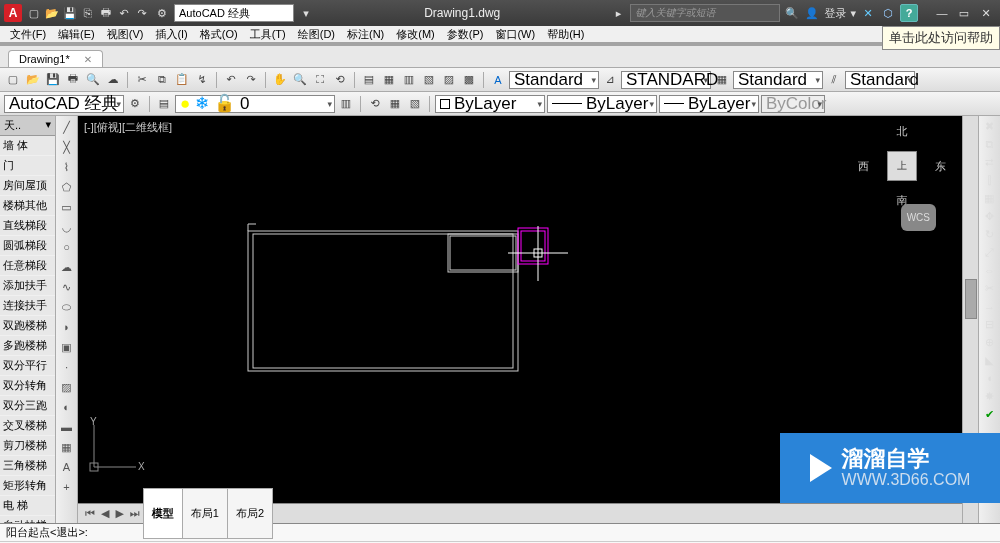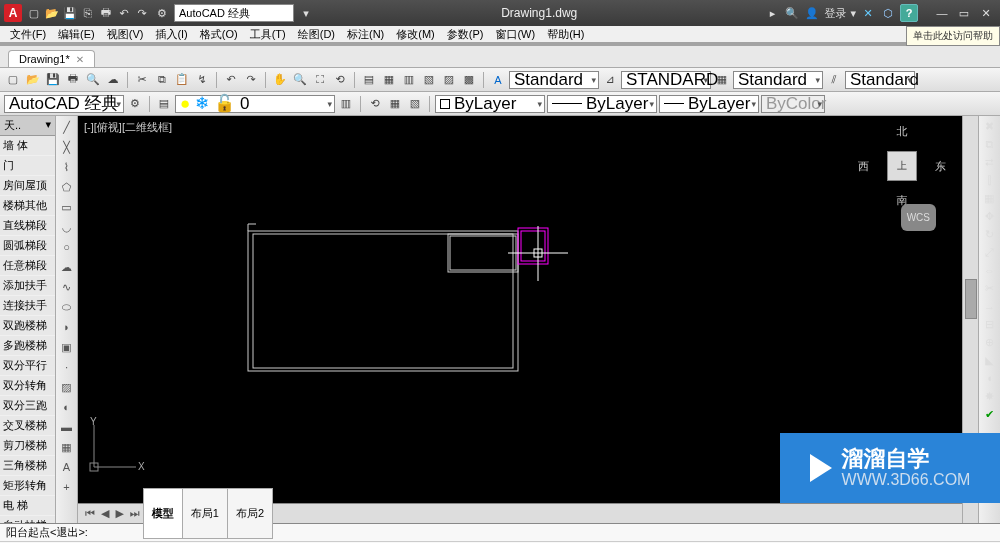--- a/index.html
+++ b/index.html
@@ -12,29 +12,29 @@
 .qat .ico, .ico { width: 16px; height: 16px; display: inline-flex; align-items: center; justify-content: center; font-size: 11px; color: #ddd; border: 1px solid transparent; }
 .ws-sel { height: 18px; width: 120px; background: #fff; color: #000; font-size: 11px; display: flex; align-items: center; padding: 0 4px; border: 1px solid #888; }
 .title-center { flex: 1; text-align: center; color: #eee; font-size: 12px; }
 .search-box { width: 150px; height: 18px; background: #555; border: 1px solid #777; color: #999; padding: 0 4px; font-style: italic; font-size: 10px; display: flex; align-items: center; }
 .login { display: flex; align-items: center; gap: 4px; color: #ddd; }
 .win-btns { display: flex; gap: 2px; margin-left: 10px; }
 .win-btns .ico { width: 20px; }
 .help-ico { width: 18px; height: 18px; border: 1px solid #6bb; background: #4a9; color: #fff; border-radius: 2px; display: flex; align-items: center; justify-content: center; font-weight: bold; }
 
 
-.tooltip { position: absolute; right: 0; top: 26px; background: #fffde8; border: 1px solid #888; color: #333; padding: 2px 6px; font-size: 10px; z-index: 100; }
+.tooltip { position: absolute; right: 0; top: 26px; background: #fffde8; border: 1px solid #888; color: #333; padding: 2px 6px; font-size: 13px; z-index: 100; }
 
 
 .menubar { height: 20px; background: #f0f0f0; display: flex; align-items: center; padding: 0 4px; color: #000; border-bottom: 4px solid #a3a3a3; }
 .menubar span { padding: 0 6px; cursor: default; }
 
 
 .doctabs { height: 22px; background: #e8e8e8; border-bottom: 1px solid #aaa; display: flex; align-items: flex-end; padding: 0 8px; }
-.doctab { background: #fff; border: 1px solid #aaa; border-bottom: none; padding: 2px 10px; border-radius: 4px 4px 0 0; color: #000; display: flex; align-items: center; gap: 6px; }
+.doctab { background: #fff; border: 1px solid #aaa; border-bottom: none; padding: 2px 10px; border-radius: 4px 4px 0 0; color: #000; display: flex; align-items: center; gap: 14px; }
 .doctab .x { color: #888; font-size: 10px; }
 
 
 .tb-row { height: 24px; background: linear-gradient(#f5f5f5,#dedede); border-bottom: 1px solid #aaa; display: flex; align-items: center; padding: 0 4px; gap: 2px; }
 .tb-row .ico { border: 1px solid transparent; color: #444; width: 18px; height: 18px; }
 .sep { width: 1px; height: 16px; background: #aaa; margin: 0 3px; }
 .dd { height: 18px; background: #fff; border: 1px solid #888; color: #000; font-size: 17px; display: flex; align-items: center; padding: 0 4px; position: relative; }
 .dd::after { content: "▾"; position: absolute; right: 2px; font-size: 9px; color: #555; }
 .dd.disabled { background: #eee; color: #999; }
 
@@ -92,20 +92,21 @@
     <span class="ico">⎘</span>
     <span class="ico">🖶</span>
     <span class="ico">↶</span>
     <span class="ico">↷</span>
   </div>
   <span class="ico">⚙</span>
   <div class="ws-sel">AutoCAD 经典</div>
   <span class="ico">▾</span>
   <div class="title-center">Drawing1.dwg</div>
   <span class="ico">▸</span>
+  <div class="search-box">键入关键字或短语</div>
   <span class="ico">🔍</span>
   <div class="login">
     <span class="ico">👤</span>
     <span>登录</span>
     <span>▾</span>
   </div>
   <span class="ico" style="color:#6cf">✕</span>
   <span class="ico" style="color:#9cf">⬡</span>
   <div class="help-ico">?</div>
   <div class="win-btns">

